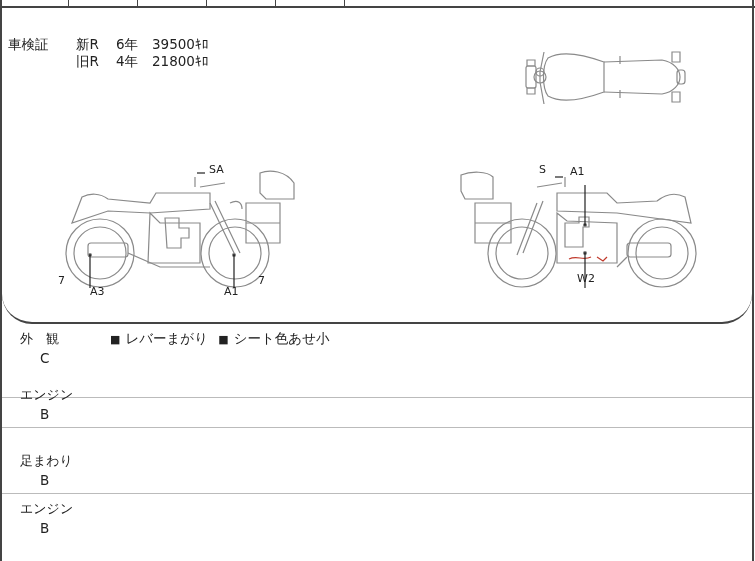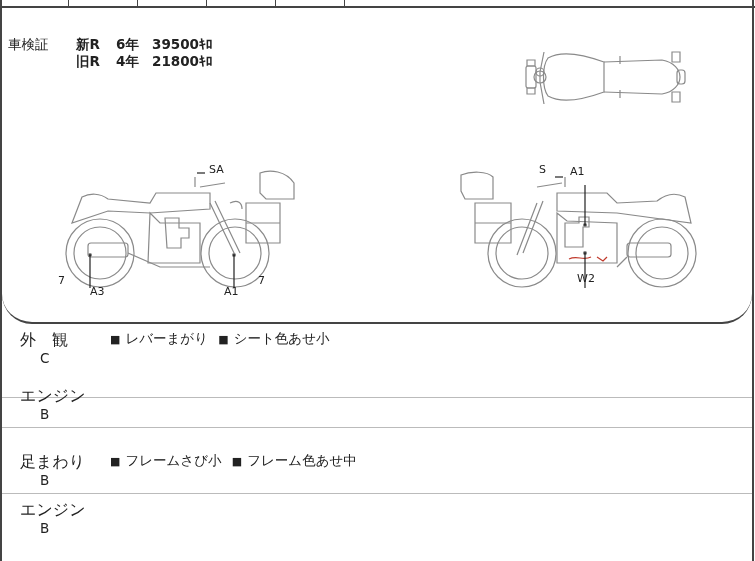--- a/index.html
+++ b/index.html
@@ -6,28 +6,28 @@
   body { width: 755px; height: 561px; position: relative; overflow: hidden;
          font-family: "DejaVu Sans", sans-serif; color: #222; font-size: 13px; }
   .sheet { position: absolute; left: 0; top: 0; width: 755px; height: 561px; }
   .vborder-left { position: absolute; left: 0; top: 0; width: 2px; height: 561px; background: #444; }
   .vborder-right { position: absolute; left: 752px; top: 0; width: 2px; height: 561px; background: #444; }
   .top-row { position: absolute; left: 0; top: 0; width: 755px; height: 6px; border-bottom: 2px solid #444; }
   .top-cell-div { position: absolute; top: 0; width: 1px; height: 6px; background: #444; }
   .inspect-box { position: absolute; left: 2px; top: 8px; width: 750px; height: 314px; border-bottom: 2px solid #444; border-radius: 30px; }
   .shaken { position: absolute; left: 6px; top: 28px; line-height: 17px; font-size: 13.5px; }
   .shaken .lbl { position: absolute; left: 0; top: 0; white-space: nowrap; }
-  .shaken .row { position: absolute; left: 68px; white-space: nowrap; font-weight: bold; }
+  .shaken .row { position: absolute; left: 68px; white-space: nowrap; }
   .shaken .row span { display: inline-block; }
   .shaken .c1 { width: 40px; }
   .shaken .c2 { width: 36px; }
   .moto { position: absolute; }
   .mlabel { position: absolute; font-size: 11px; white-space: nowrap; }
   .section { position: absolute; left: 2px; width: 750px; border-bottom: 1px solid #bbb; }
-  .sec-title { position: absolute; left: 18px; top: 6px; white-space: nowrap; font-size: 16px; }
+  .sec-title { position: absolute; left: 18px; top: 6px; white-space: nowrap; font-size: 13px; }
   .sec-grade { position: absolute; left: 38px; top: 26px; font-size: 13.5px; }
   .sec-items { position: absolute; left: 100px; top: 6px; white-space: nowrap; font-size: 13.5px; margin-left: 8px; }
   .sec-items .item { margin-right: 6px; }
   .bullet { font-size: 11px; margin-right: 5px; }
 </style>
 </head>
 <body>
 
 <div class="sheet">
   <div class="top-row">
@@ -123,24 +123,20 @@
   </div>
 
   <div class="section" style="top:380px;height:47px">
     <span class="sec-title">エンジン</span>
     <span class="sec-grade">B</span>
   </div>
 
   <div class="section" style="top:446px;height:47px">
     <span class="sec-title">足まわり</span>
     <span class="sec-grade">B</span>
-    <div class="sec-items">
-      <span class="bullet">■</span><span class="item">フレームさび小</span>
-      <span class="bullet">■</span><span class="item">フレーム色あせ中</span>
-    </div>
   </div>
 
   <div class="section" style="top:494px;height:67px;border-bottom:none">
     <span class="sec-title">エンジン</span>
     <span class="sec-grade">B</span>
   </div>
 
   <div class="vborder-left"></div>
   <div class="vborder-right"></div>
 </div>

